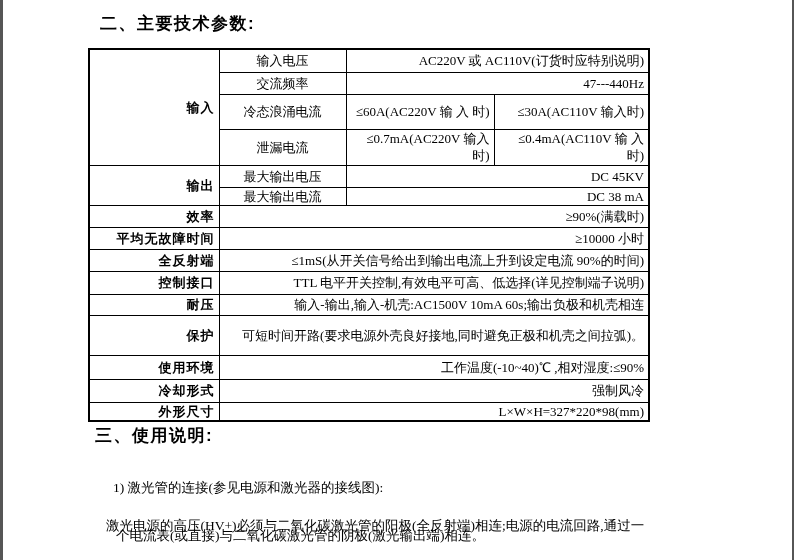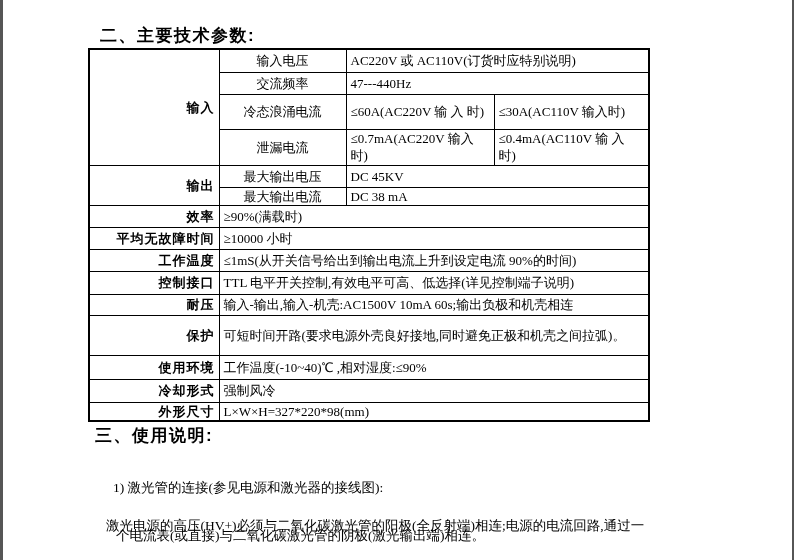--- a/index.html
+++ b/index.html
@@ -26,21 +26,21 @@
 
   .heading {
     position: absolute;
     margin: 0;
     font-family: "Liberation Sans", sans-serif;
     font-weight: bold;
     font-size: 17px;
     letter-spacing: 1.5px;
     white-space: nowrap;
   }
-  #section2-heading { left: 100px; top: 24px; }
+  #section2-heading { left: 100px; top: 12px; }
   #section3-heading { left: 95px;  top: 424px; }
 
   table.spec {
     position: absolute;
     left: 88px;
     top: 48px;
     width: 560px;
     border-collapse: collapse;
     table-layout: fixed;
     border: 2px solid #000;
@@ -58,21 +58,21 @@
     font-weight: bold;
     font-size: 14px;
     text-align: right;
     letter-spacing: 1px;
   }
   td.lbl {
     text-align: center;
     font-family: "Liberation Serif", serif;
   }
   td.val {
-    text-align: left;
+    text-align: right;
     padding-left: 6px;
     font-family: "Liberation Serif", serif;
   }
 
   .para-line {
     position: absolute;
     margin: 0;
     font-size: 13.5px;
     line-height: 20px;
     white-space: nowrap;
@@ -127,21 +127,21 @@
   </tr>
   <tr style="height:22px">
     <td class="hdr">效率</td>
     <td class="val" colspan="3">≥90%(满载时)</td>
   </tr>
   <tr style="height:22px">
     <td class="hdr">平均无故障时间</td>
     <td class="val" colspan="3">≥10000 小时</td>
   </tr>
   <tr style="height:22px">
-    <td class="hdr">工作温度</td>
+    <td class="hdr">全反射端</td>
     <td class="val" colspan="3">≤1mS(从开关信号给出到输出电流上升到设定电流 90%的时间)</td>
   </tr>
   <tr style="height:23px">
     <td class="hdr">控制接口</td>
     <td class="val" colspan="3">TTL 电平开关控制,有效电平可高、低选择(详见控制端子说明)</td>
   </tr>
   <tr style="height:21px">
     <td class="hdr">耐压</td>
     <td class="val" colspan="3">输入-输出,输入-机壳:AC1500V 10mA 60s;输出负极和机壳相连</td>
   </tr>

